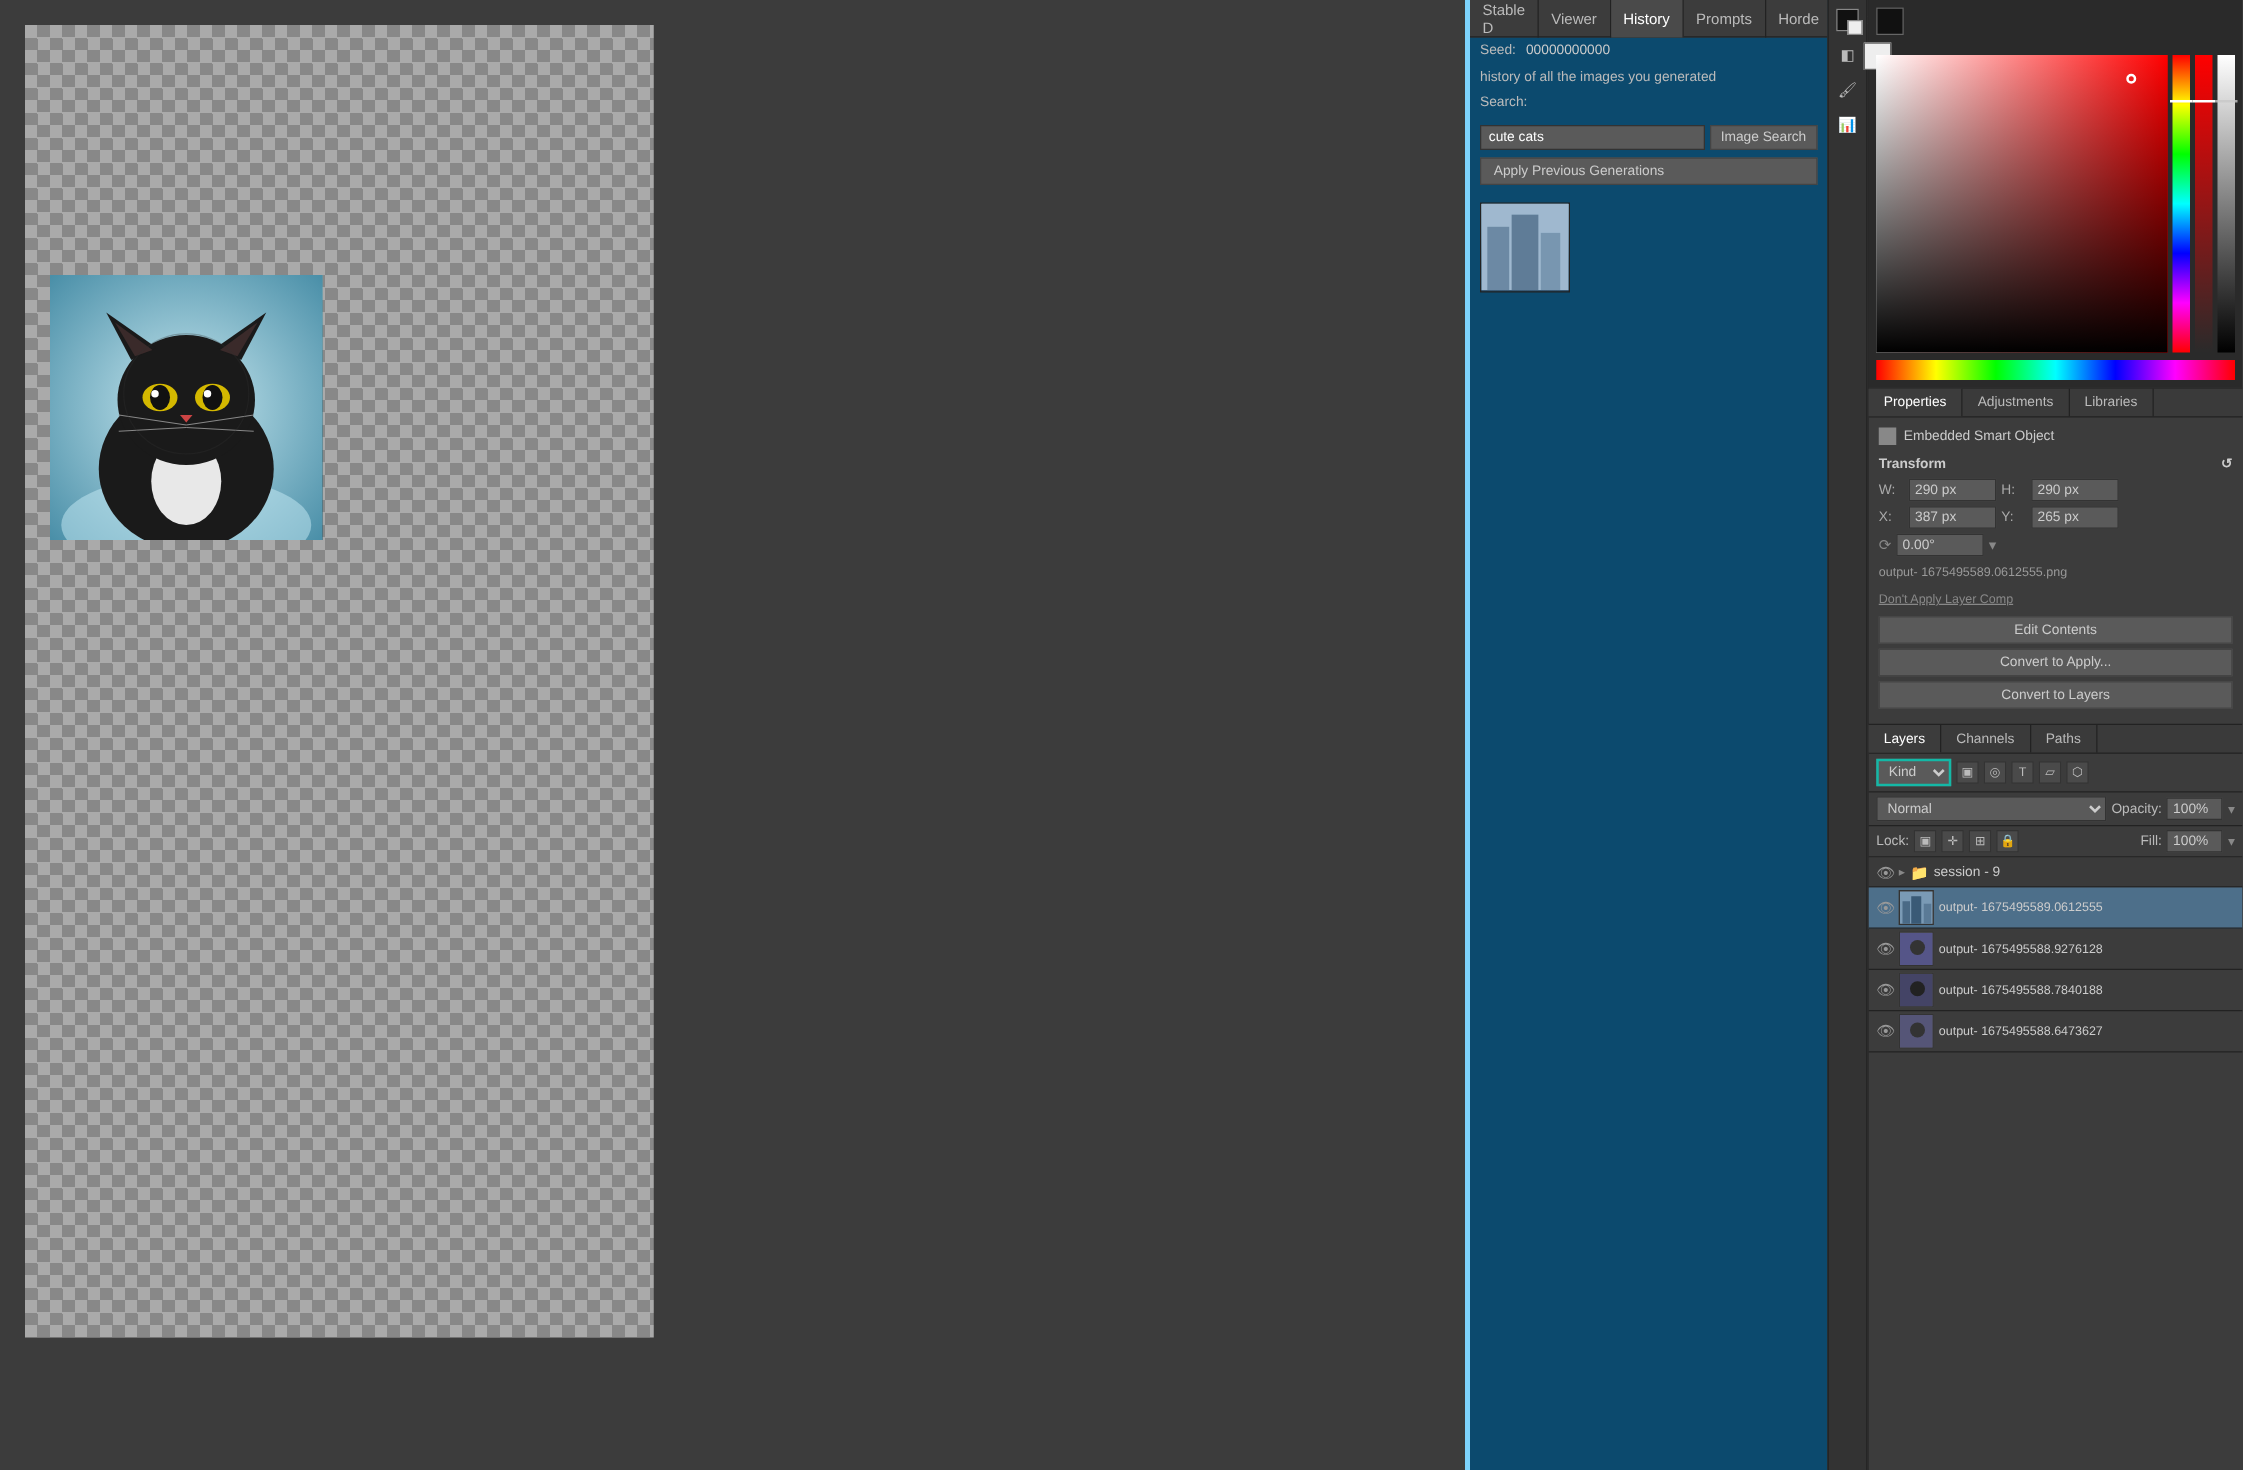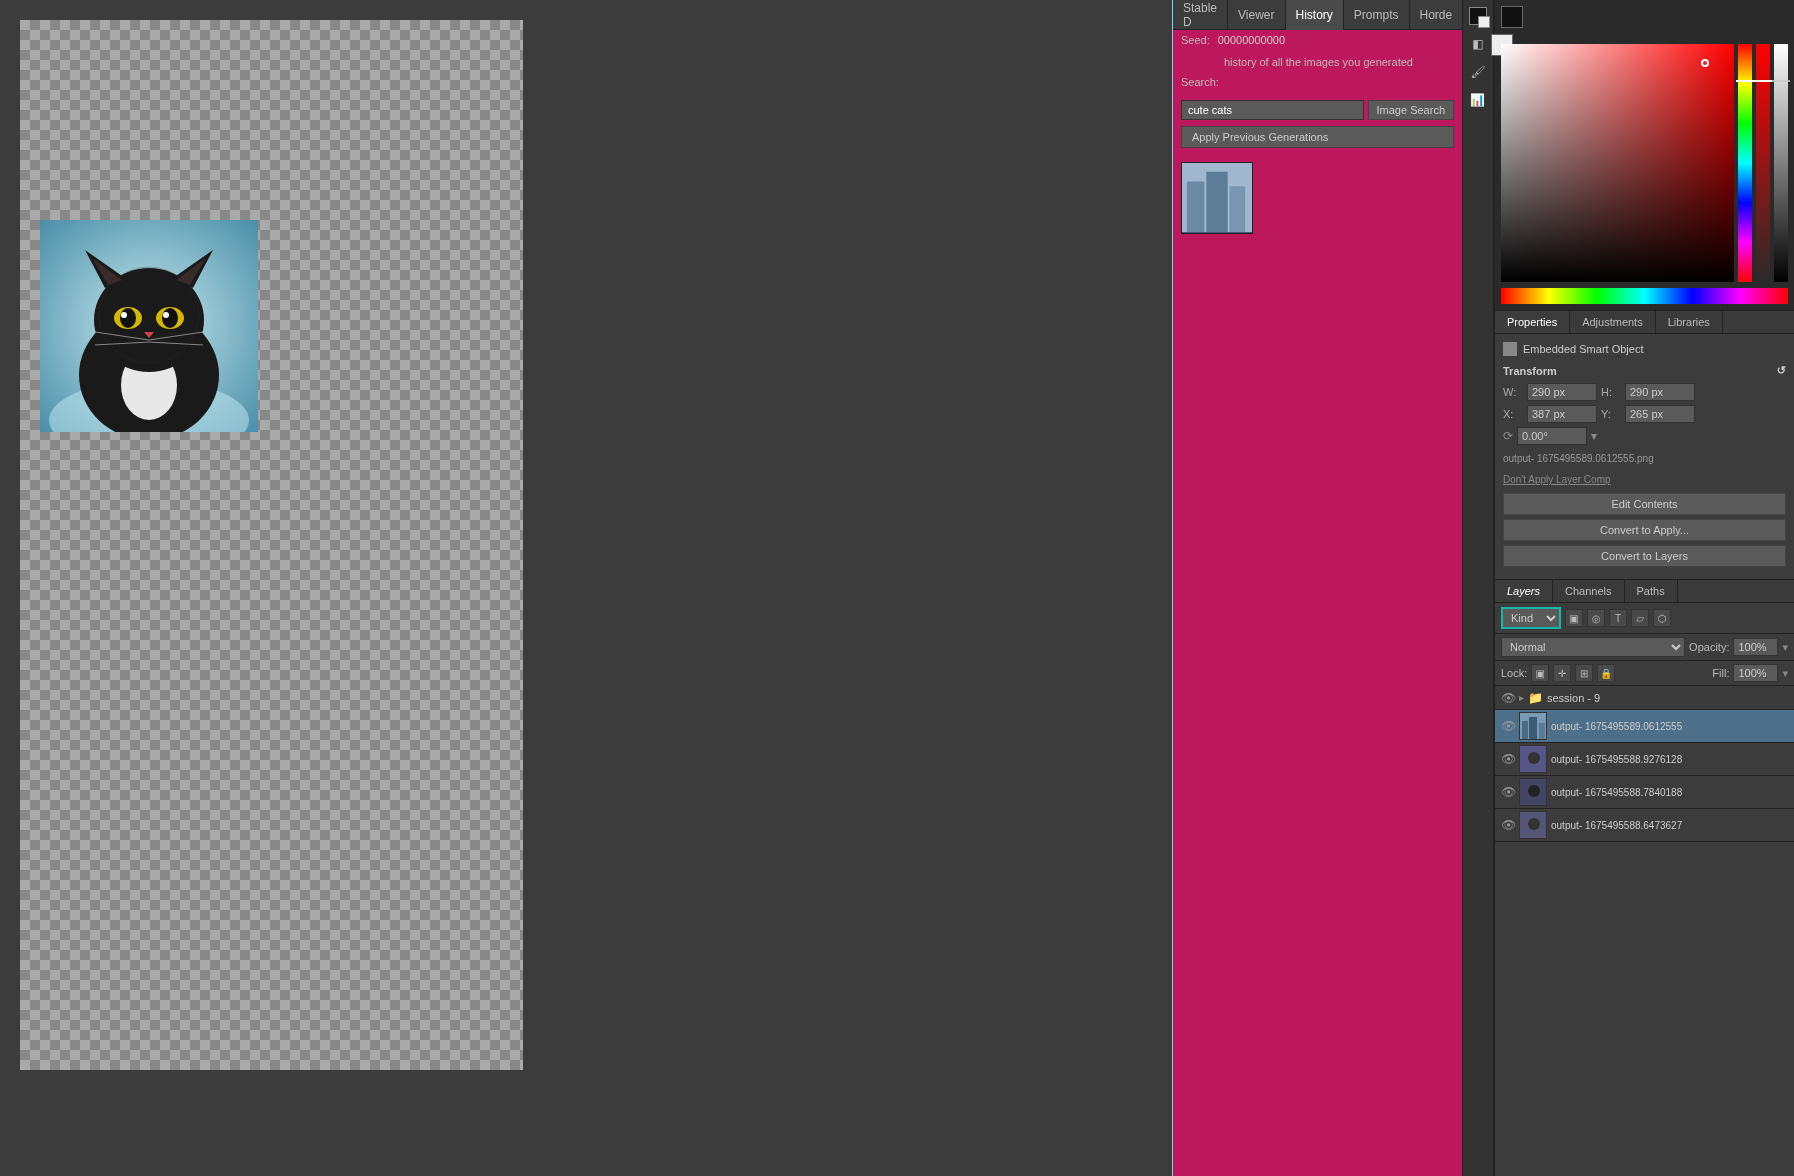--- a/index.html
+++ b/index.html
@@ -32,24 +32,24 @@
       overflow: hidden;
     }
     .cat-svg {
       width: 100%;
       height: 100%;
     }
 
     
     .right-panel {
       width: 290px;
-      background: #be185d;
+      background: #0c4a6e;
       display: flex;
       flex-direction: column;
-      border-left: 1px solid #7dd3fc;
+      border-left: 4px solid #7dd3fc;
     }
     .nav-tabs {
       display: flex;
       background: #3c3c3c;
       border-bottom: 1px solid #222;
       height: 30px;
       align-items: center;
     }
     .nav-tab {
       padding: 0 10px;
@@ -62,21 +62,20 @@
       border-right: 1px solid #222;
     }
     .nav-tab.active {
       background: #4a4a4a;
       color: #fff;
     }
     .history-desc {
       padding: 6px 8px;
       font-size: 11px;
       color: #bbb;
-      margin-left: 43px;
     }
     .search-row-inner {
       display: flex;
       gap: 4px;
       padding: 10px 8px 6px;
     }
     .search-input {
       flex: 1;
       background: #5a5a5a;
       border: 1px solid #333;
@@ -299,21 +298,20 @@
     .layers-tab {
       padding: 5px 12px;
       font-size: 11px;
       color: #bbb;
       cursor: pointer;
       border-right: 1px solid #222;
     }
     .layers-tab.active {
       color: #fff;
       background: #3c3c3c;
-      font-style: italic;
     }
     .layers-toolbar {
       display: flex;
       padding: 4px 6px;
       gap: 4px;
       align-items: center;
       border-bottom: 1px solid #222;
     }
     .layers-toolbar-select {
       background: #5a5a5a;

